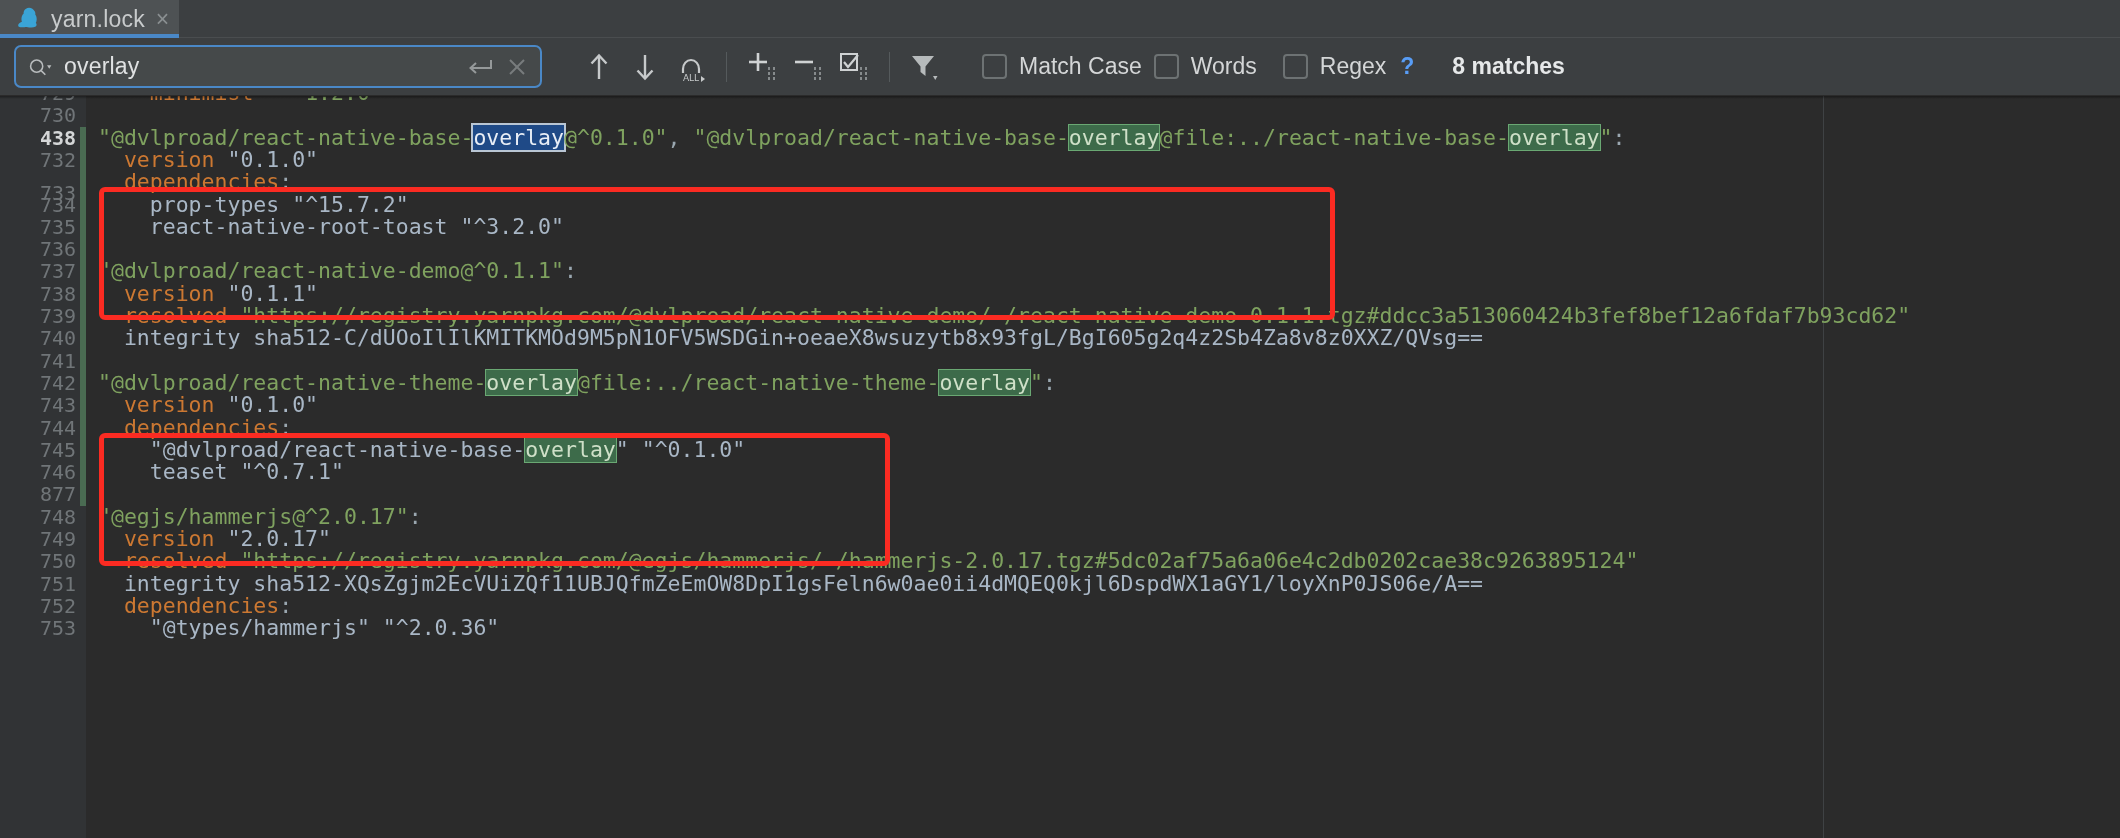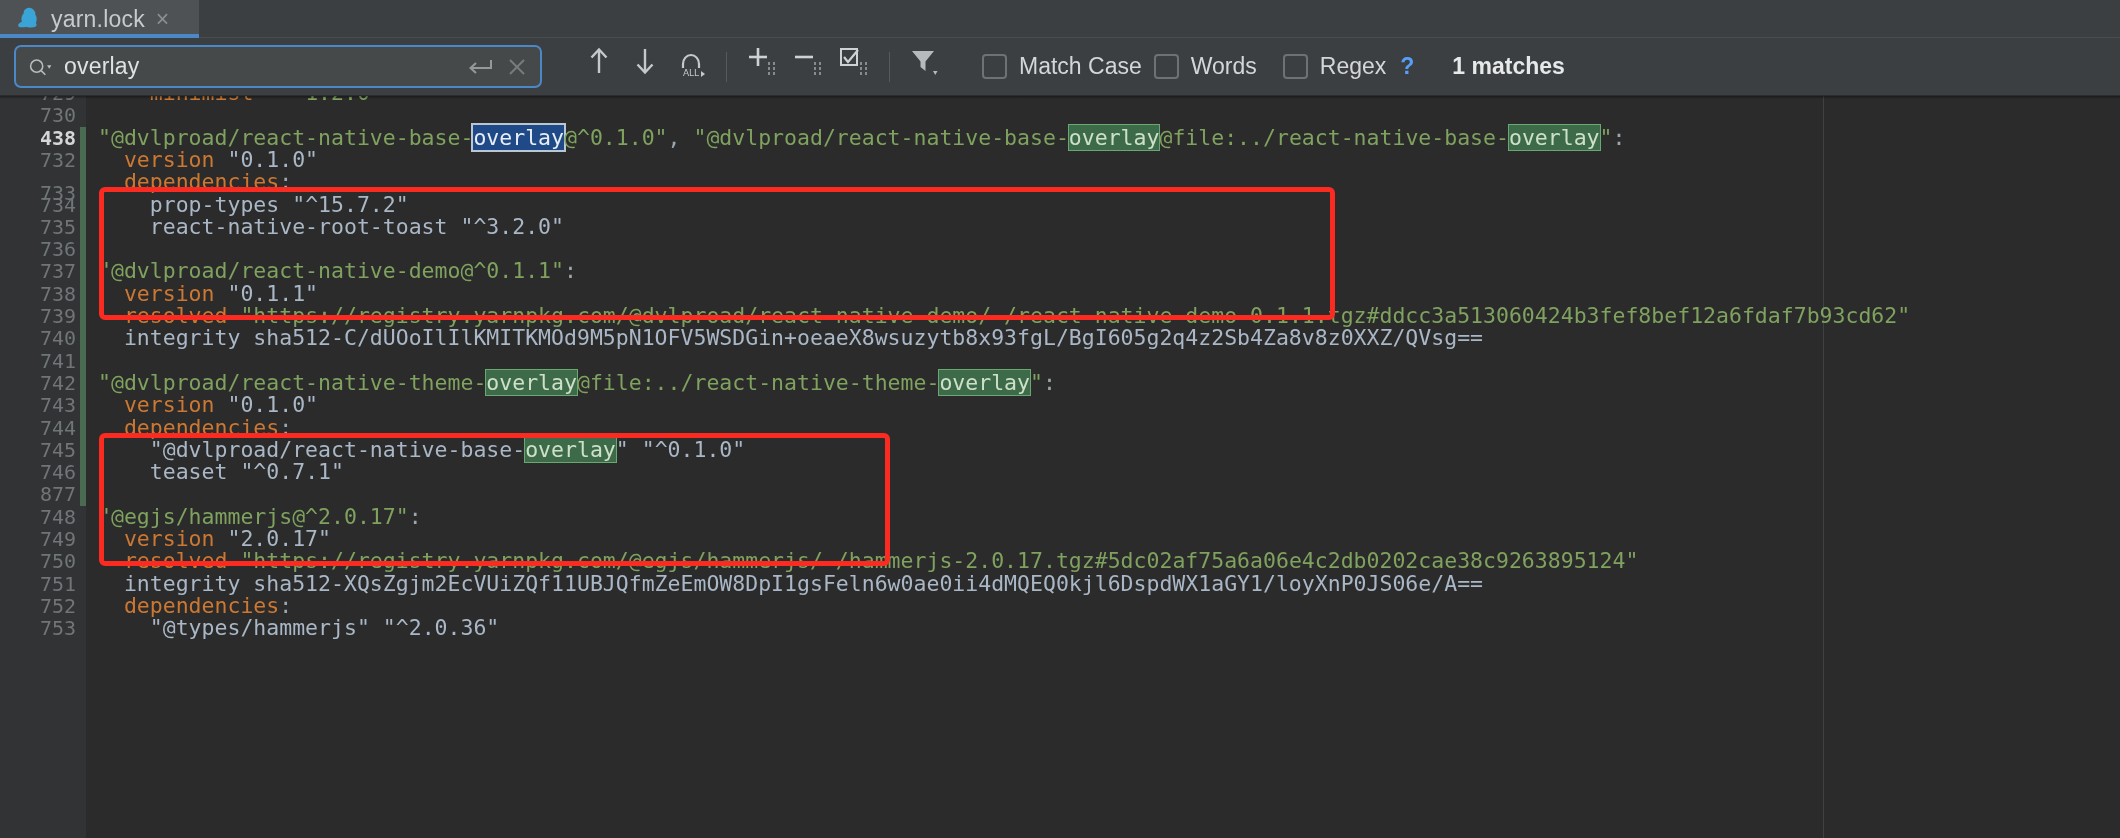--- a/index.html
+++ b/index.html
@@ -6,40 +6,40 @@
   body{
     width:2120px;height:838px;overflow:hidden;
     background:#3c3f41;
     font-family:"Liberation Sans",sans-serif;
     -webkit-font-smoothing:antialiased;
   }
   .app{position:relative;width:2120px;height:838px;display:flex;flex-direction:column;background:#2b2b2b;}
 
   
   .tabbar{height:38px;background:#3c3f41;display:flex;align-items:stretch;flex:0 0 38px;position:relative;}
-  .tab{display:flex;align-items:center;gap:9px;padding:0 28px 0 16px;background:#4e5254;position:relative;cursor:default;}
+  .tab{display:flex;align-items:center;gap:9px;padding:0 8px 0 16px;background:#4e5254;position:relative;cursor:default;}
   .tab .underline{position:absolute;left:0;right:0;bottom:0;height:4px;background:#4a88c7;}
   .yarn-icon{width:26px;height:26px;flex:0 0 26px;display:block;}
   .tab-label{font-size:23px;color:#c8cbcc;letter-spacing:.2px;}
   .tab-close{font-size:23px;color:#8a8f91;line-height:1;padding:0 2px;cursor:pointer;}
   .tabbar-rest{flex:1;background:#3c3f41;border-bottom:1px solid #4a4d4f;}
 
   
   .findbar{height:58px;flex:0 0 58px;background:#3c3f41;display:flex;align-items:center;
            padding:0 10px;border-bottom:1px solid #2b2b2b;box-sizing:border-box;position:relative;}
   .search-wrap{position:relative;width:528px;height:43px;flex:0 0 528px;margin-left:4px;}
   .search-box{position:absolute;inset:0;background:#45494a;border:2px solid #4a88c7;border-radius:7px;
               display:flex;align-items:center;padding:0 10px 0 12px;box-sizing:border-box;}
   .mag{width:26px;height:22px;flex:0 0 26px;}
   .search-val{flex:1;font-size:23px;color:#dfe1e2;margin-left:10px;letter-spacing:.2px;white-space:nowrap;overflow:hidden;}
   .enter-ico{width:28px;height:22px;opacity:.75;flex:0 0 28px;}
   .clear-ico{width:26px;height:22px;opacity:.6;flex:0 0 26px;margin-left:10px;}
 
   .tb-sep{width:1px;height:30px;background:#555a5c;margin:0 12px;flex:0 0 1px;}
-  .tbtn{width:46px;height:44px;display:flex;justify-content:center;flex:0 0 46px;cursor:pointer;}
+  .tbtn{width:46px;height:44px;display:flex;align-items:center;justify-content:center;flex:0 0 46px;cursor:pointer;}
   .tbtn svg{display:block;}
 
   .chk-group{display:flex;align-items:center;gap:12px;margin-left:22px;cursor:pointer;}
   .chk{width:25px;height:25px;border:2px solid #6d7273;border-radius:4px;background:#3c3f41;flex:0 0 25px;box-sizing:border-box;}
   .chk-label{font-size:23px;color:#d4d6d7;white-space:nowrap;}
   .help-q{font-size:23px;color:#589df6;margin-left:14px;cursor:pointer;font-weight:600;}
   .matches{font-size:23px;color:#e6e8e9;font-weight:700;margin-left:38px;white-space:nowrap;}
 
   
   .editor{flex:1;position:relative;display:flex;background:#2b2b2b;overflow:hidden;}
@@ -174,21 +174,21 @@
       <span class="chk"></span>
       <span class="chk-label">Words</span>
     </div>
 
     <div class="chk-group" style="margin-left:26px;">
       <span class="chk"></span>
       <span class="chk-label">Regex</span>
     </div>
     <span class="help-q">?</span>
 
-    <span class="matches">1 matches</span>
+    <span class="matches">8 matches</span>
   </div>
 
   <div class="editor">
     <div class="gutter" id="gutter">
         <div class="gutter-num" style="top: -14px;">729</div>
         <div class="gutter-num" style="top: 8.3px;">730</div>
         <div class="gutter-num cur" style="top: 30.6px;">438</div>
         <div class="gutter-num" style="top: 52.9px;">732</div>
         <div class="gutter-num" style="top: 86px;">733</div>
         <div class="gutter-num" style="top: 97.5px;">734</div>

